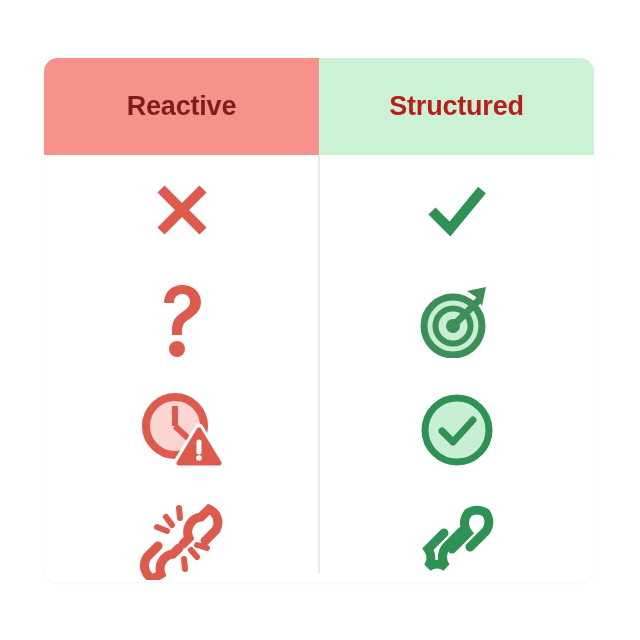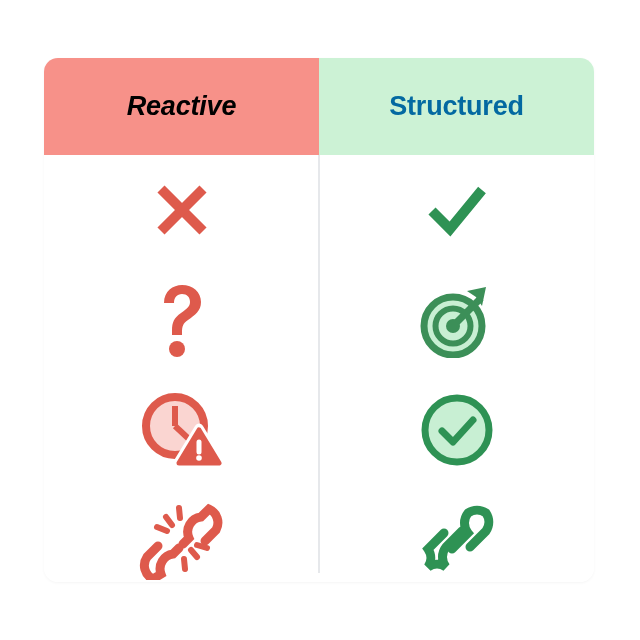--- a/index.html
+++ b/index.html
@@ -82,24 +82,24 @@
     display: block;
   }
 </style>
 </head>
 <body>
 
 <div id="comparison-card" style="background: rgb(255, 255, 255);">
 
   <div class="header-row">
     <div class="header-cell" id="header-cell-left" style="background: rgb(247, 145, 137);">
-      <span class="header-label" style="color: #000000; font-style: italic;">Reactive</span>
+      <span class="header-label" style="color: #7f1d1d;">Reactive</span>
     </div>
     <div class="header-cell" id="header-cell-right" style="background: rgb(204, 242, 213);">
-      <span class="header-label" style="color: #0369a1;">Structured</span>
+      <span class="header-label" style="color: #b91c1c;">Structured</span>
     </div>
   </div>
 
   <div class="body-area">
     <div class="divider" style="background: rgb(230, 232, 235);"></div>
 
     <div class="icon-row">
       <div class="icon-cell">
         <span>
           <svg width="62" height="62" viewBox="0 0 62 62">

